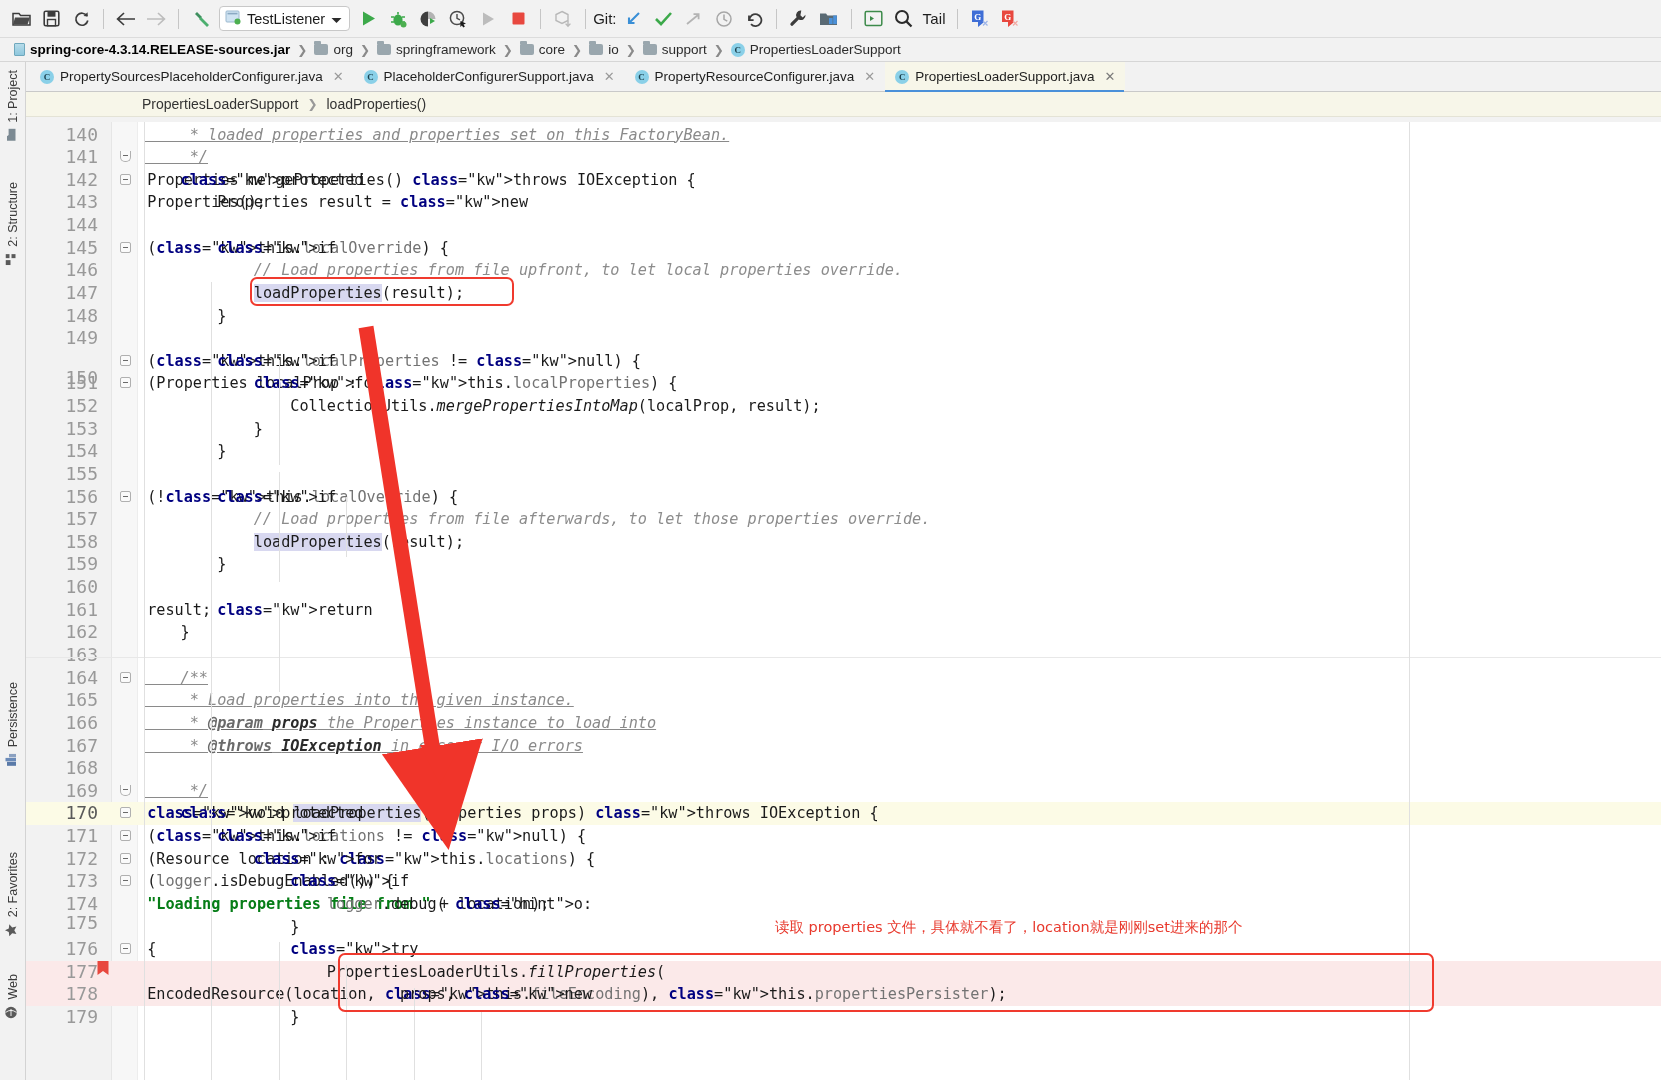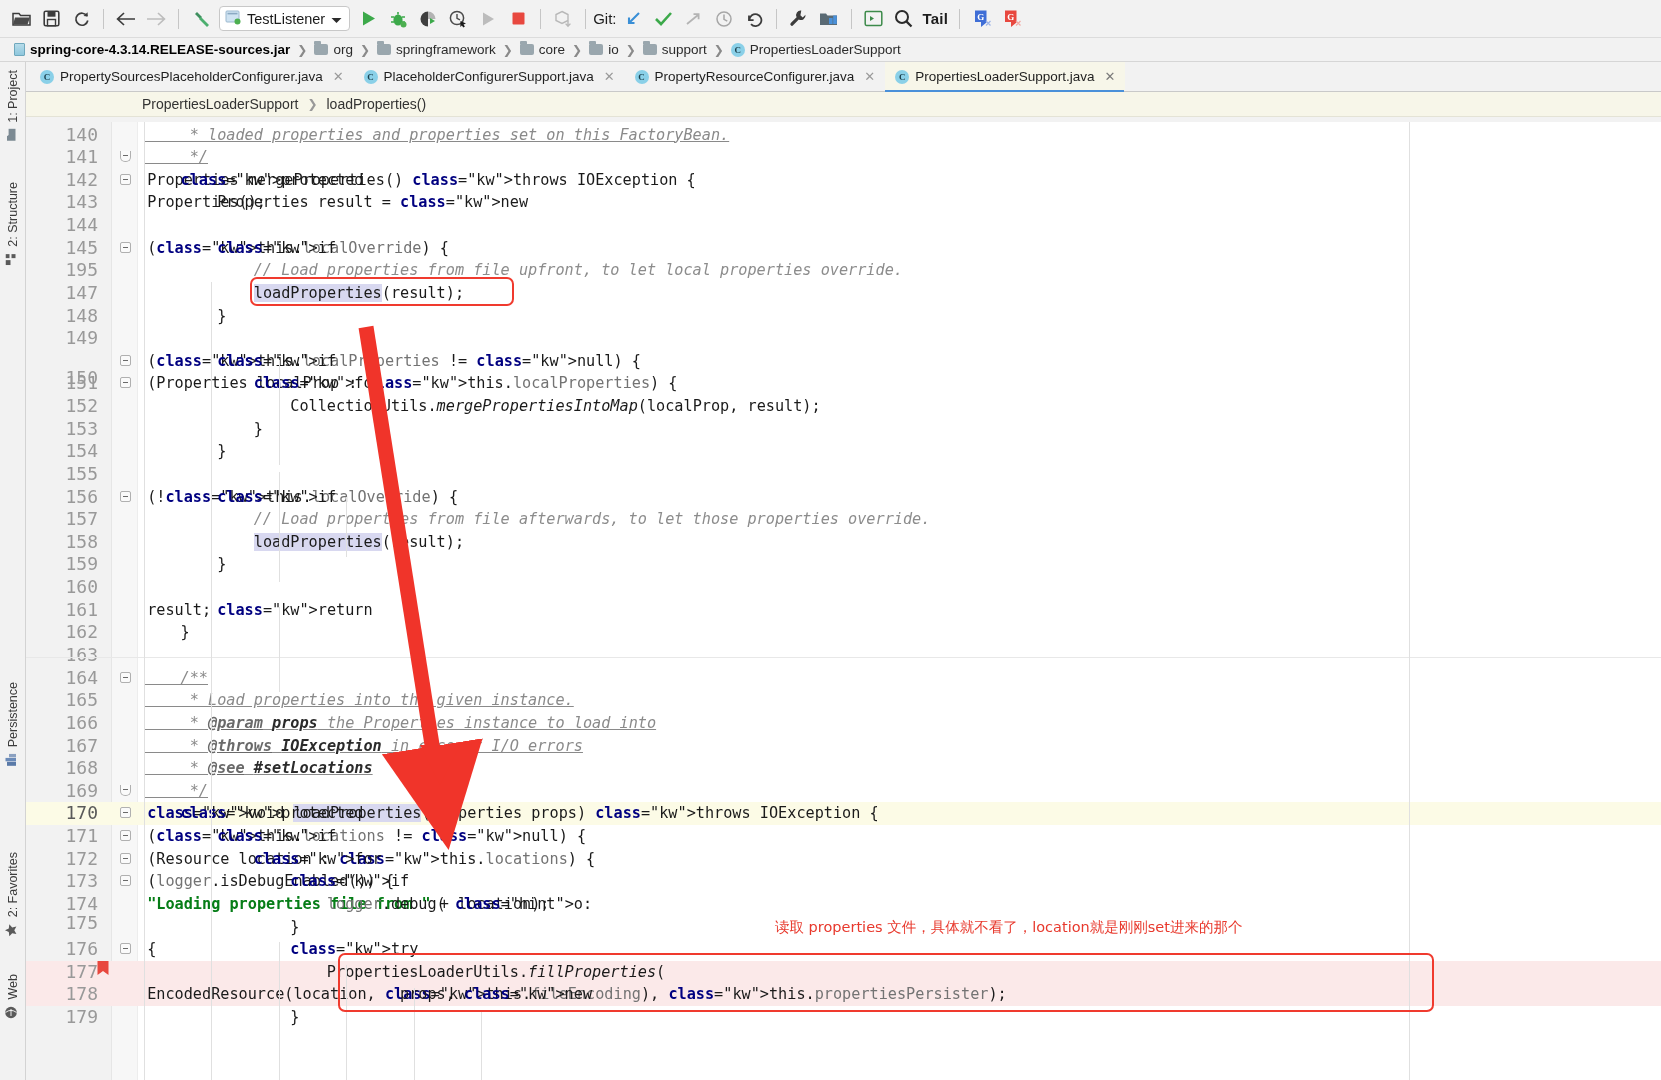--- a/index.html
+++ b/index.html
@@ -24,21 +24,21 @@
     border-radius: 3px; cursor: default;
   }
   .tb-sep { width: 1px; height: 20px; background: #c6c6c6; margin: 0 7px; }
   .runcfg {
     display: flex; align-items: center; gap: 6px;
     background: #fff; border: 1px solid #c8c8c8; border-radius: 4px;
     height: 25px; padding: 0 7px 0 5px; margin: 0 3px;
     font-size: 14.5px; color: #1a1a1a;
   }
   .runcfg .cfg-label { white-space: nowrap; }
-  .tail-label { font-size: 15px; color: #1d1d1d; padding: 0 4px; font-weight: 700; letter-spacing: .2px;}
+  .tail-label { font-size: 15px; color: #1d1d1d; padding: 0 4px; font-weight: 400; letter-spacing: .2px;}
   .gitlbl { font-size: 15px; color: #1d1d1d; margin-right: 2px; }
 
   
   .navbar {
     height: 24px; display: flex; align-items: center;
     background: #f2f2f2; padding-left: 12px;
     border-bottom: 1px solid #d6d6d6;
     font-size: 13.5px; color: #2b2b2b;
   }
   .nav-item { display: flex; align-items: center; gap: 5px; padding: 0 2px; }
@@ -466,21 +466,21 @@
         <div class="err-line" style="top: 861.44px;"></div>
       </div>
 
     <div id="linenums">
         <div class="lnum" style="top: 1.5px;">140</div>
         <div class="lnum" style="top: 24.13px;">141</div>
         <div class="lnum" style="top: 46.76px;">142</div>
         <div class="lnum" style="top: 69.39px;">143</div>
         <div class="lnum" style="top: 92.02px;">144</div>
         <div class="lnum" style="top: 114.65px;">145</div>
-        <div class="lnum" style="top: 137.28px;">195</div>
+        <div class="lnum" style="top: 137.28px;">146</div>
         <div class="lnum" style="top: 159.91px;">147</div>
         <div class="lnum" style="top: 182.54px;">148</div>
         <div class="lnum" style="top: 205.17px;">149</div>
         <div class="lnum" style="top: 245px;">150</div>
         <div class="lnum" style="top: 250.43px;">151</div>
         <div class="lnum" style="top: 273.06px;">152</div>
         <div class="lnum" style="top: 295.69px;">153</div>
         <div class="lnum" style="top: 318.32px;">154</div>
         <div class="lnum" style="top: 340.95px;">155</div>
         <div class="lnum" style="top: 363.58px;">156</div>
@@ -547,21 +547,20 @@
         <div class="line" style="top: 408.84px;"><span class="codetext">            <span class="sel">loadProperties</span>(result);</span></div>
         <div class="line" style="top: 431.47px;"><span class="codetext">        }</span></div>
         <div class="line" style="top: 454.1px;"><span class="codetext"></span></div>
         <div class="line" style="top: 476.73px;"><span class="codetext">        <span <span="" class="kw">class</span>="kw"&gt;return</span> result;</div>
         <div class="line" style="top: 499.36px;"><span class="codetext">    }</span></div>
         <div class="line" style="top: 521.99px;"><span class="codetext"></span></div>
         <div class="line" style="top: 544.62px;"><span class="codetext"><span class="doc">    /**</span></span></div>
         <div class="line" style="top: 567.25px;"><span class="codetext"><span class="doc">     * Load properties into the given instance.</span></span></div>
         <div class="line" style="top: 589.88px;"><span class="codetext"><span class="doc">     * <span class="doctag">@param</span> <span class="docb">props</span> the Properties instance to load into</span></span></div>
         <div class="line" style="top: 612.51px;"><span class="codetext"><span class="doc">     * <span class="doctag">@throws</span> <span class="docb">IOException</span> in case of I/O errors</span></span></div>
-        <div class="line" style="top: 635.14px;"><span class="codetext"><span class="doc">     * <span class="doctag">@see</span> <span class="docb"><span class="docb">#setLocations</span></span></span></span></div>
         <div class="line" style="top: 657.77px;"><span class="codetext"><span class="doc">     */</span></span></div>
         <div class="line" style="top: 680.4px;"><span class="codetext">    <span <span="" class="kw">class</span>="kw"&gt;protected</span> <span <span="" class="kw">class</span>="kw"&gt;void <span class="sel">loadProperties</span>(Properties props) <span <span="" class="kw">class</span>="kw"&gt;throws IOException {</div>
         <div class="line" style="top: 703.03px;"><span class="codetext">        <span <span="" class="kw">class</span>="kw"&gt;if</span> (<span <span="" class="kw">class</span>="kw"&gt;this.<span class="fld">locations</span> != <span <span="" class="kw">class</span>="kw"&gt;null) {</div>
         <div class="line" style="top: 725.66px;"><span class="codetext">            <span <span="" class="kw">class</span>="kw"&gt;for</span> (Resource location : <span <span="" class="kw">class</span>="kw"&gt;this.<span class="fld">locations</span>) {</div>
         <div class="line" style="top: 748.29px;"><span class="codetext">                <span <span="" class="kw">class</span>="kw"&gt;if</span> (<span class="fld">logger</span>.isDebugEnabled()) {</div>
         <div class="line" style="top: 770.92px;"><span class="codetext">                    <span class="fld">logger</span>.debug( <span <span="" class="kw">class</span>="hint"&gt;o:</span> <span class="str">"Loading properties file from "</span> + location);</div>
         <div class="line" style="top: 793.55px;"><span class="codetext">                }</span></div>
         <div class="line" style="top: 816.18px;"><span class="codetext">                <span <span="" class="kw">class</span>="kw"&gt;try</span> {</div>
         <div class="line" style="top: 838.81px;"><span class="codetext">                    PropertiesLoaderUtils.<span class="stat">fillProperties</span>(</span></div>
         <div class="line" style="top: 861.44px;"><span class="codetext">                            props, <span <span="" class="kw">class</span>="kw"&gt;new</span> EncodedResource(location, <span <span="" class="kw">class</span>="kw"&gt;this.<span class="fld">fileEncoding</span>), <span <span="" class="kw">class</span>="kw"&gt;this.<span class="fld">propertiesPersister</span>);</div>

